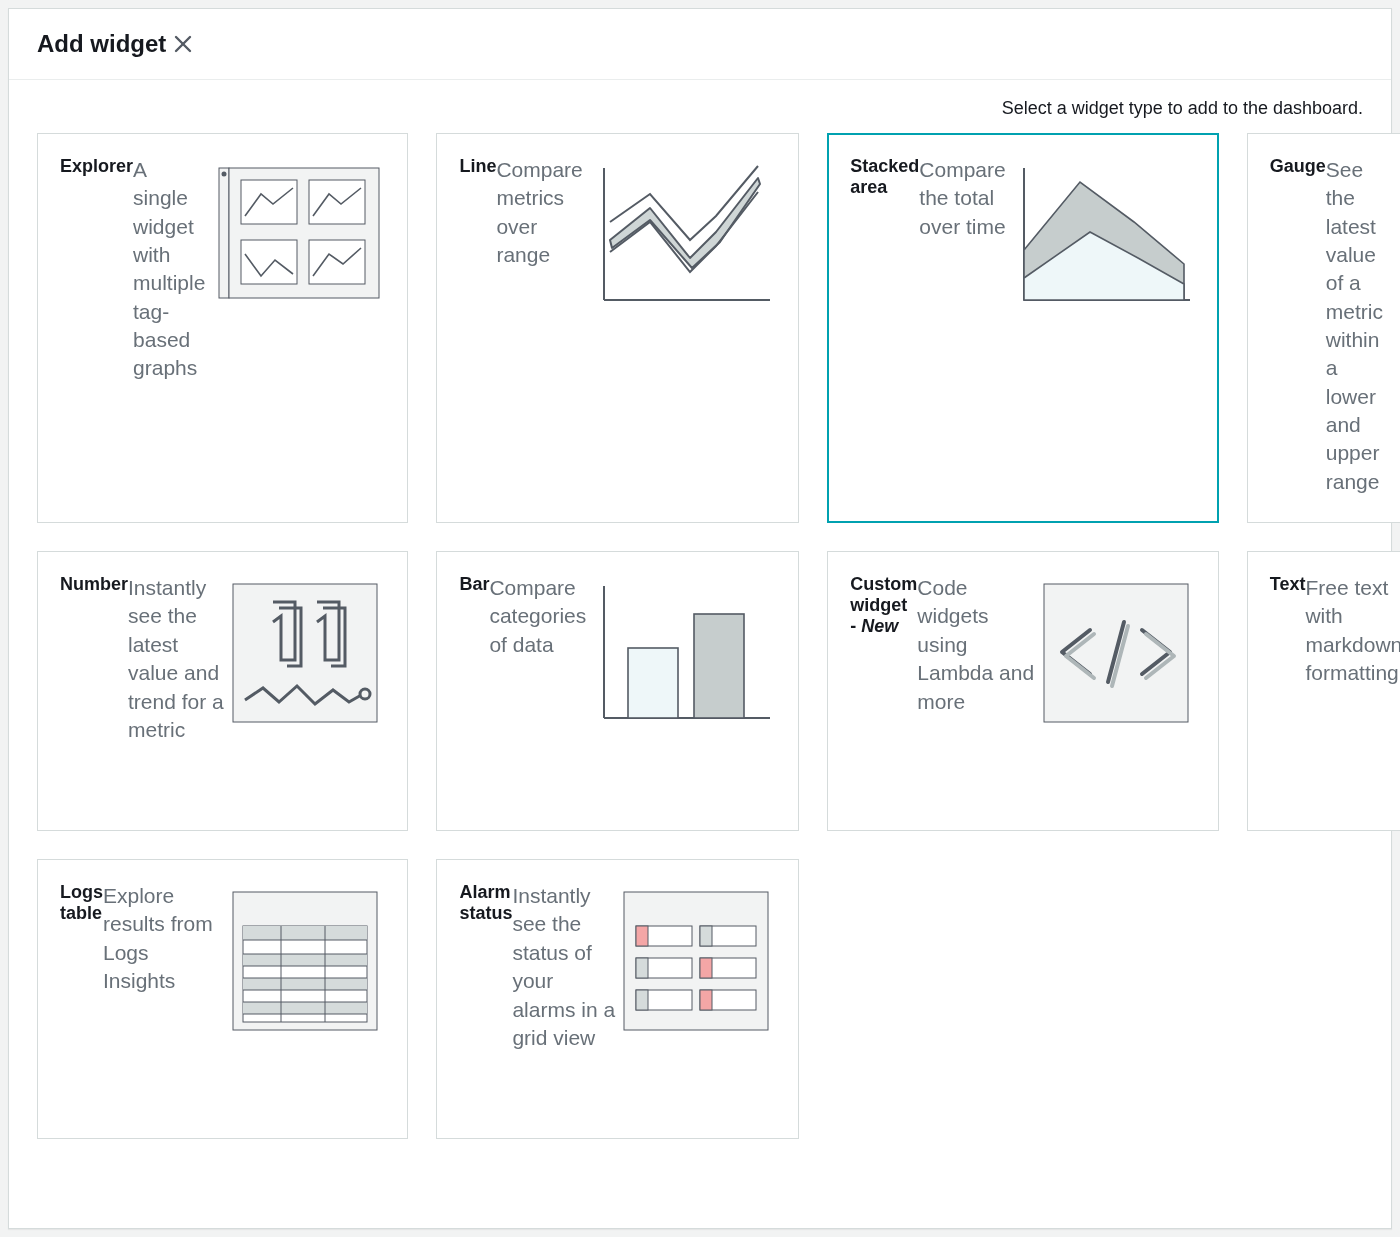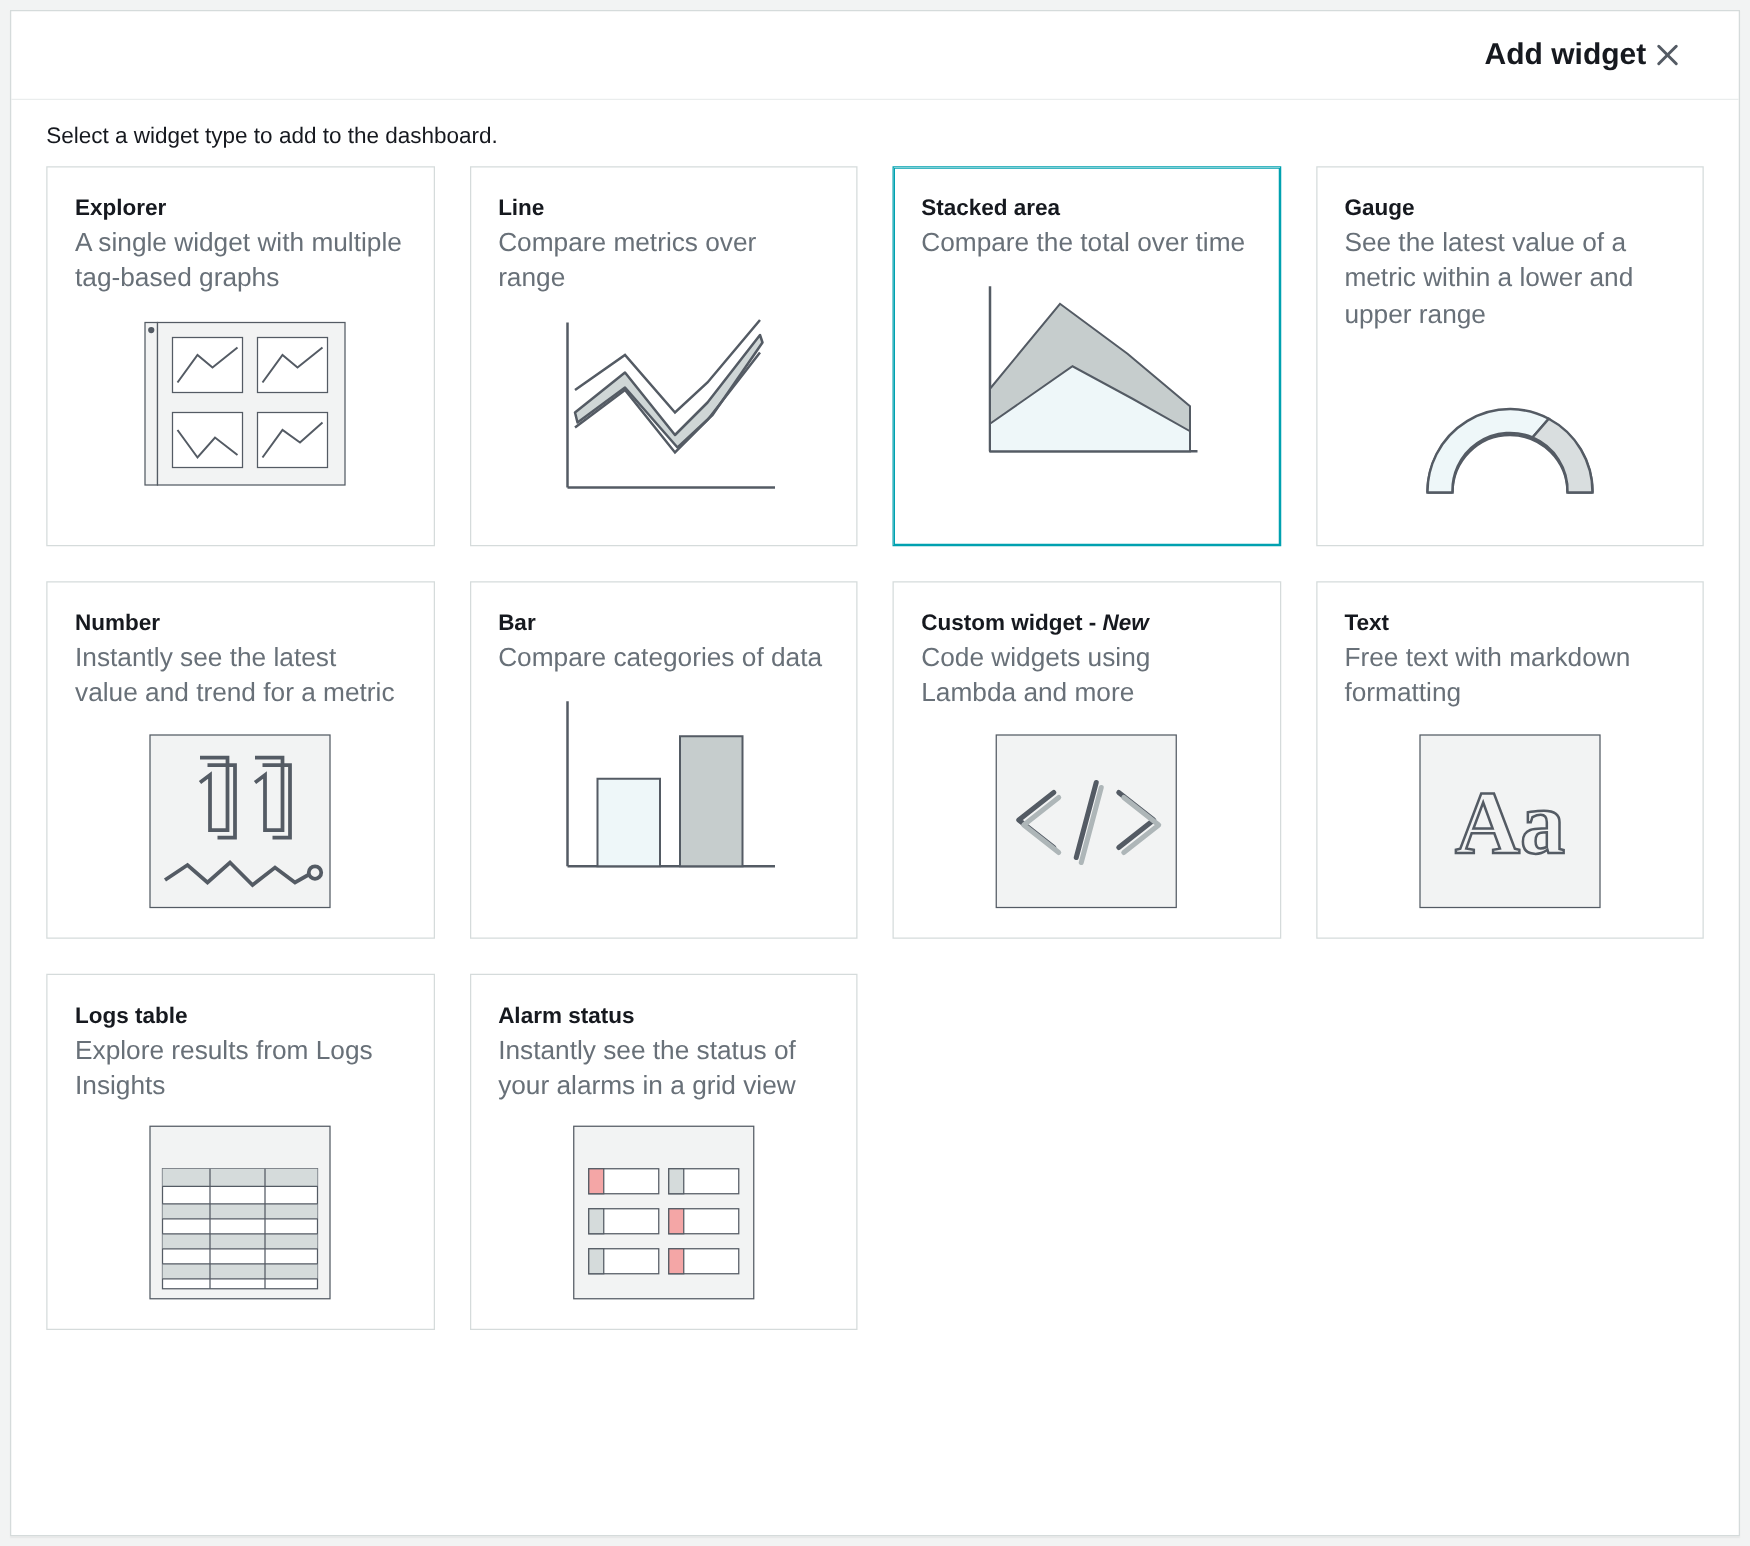--- a/index.html
+++ b/index.html
@@ -12,21 +12,21 @@
   }
   .modal {
     background: #ffffff;
     border: 1px solid #d5dbdb;
     box-shadow: 0 1px 1px rgba(0,0,0,0.05);
     width: 100%;
     min-height: 100%;
   }
   .modal-header {
     display: flex;
-    justify-content: flex-end;
+    justify-content: flex-start;
     align-items: center;
     padding: 18px 40px 18px 28px;
     border-bottom: 1px solid #eaeded;
   }
   .modal-title {
     font-size: 24px;
     font-weight: 700;
     color: #16191f;
   }
   .close-btn {
@@ -37,33 +37,34 @@
     line-height: 0;
   }
   .close-btn svg { display:block; }
   .modal-body {
     padding: 18px 28px 28px 28px;
   }
   .subtitle {
     font-size: 18px;
     color: #16191f;
     margin-bottom: 14px;
+    text-align: right;
   }
   .grid {
     display: grid;
     grid-template-columns: repeat(4, 1fr);
     gap: 28px;
   }
   .card {
     border: 1px solid #d5dbdb;
     background: #ffffff;
     padding: 22px 22px 18px 22px;
     cursor: pointer;
     display: flex;
-    flex-direction: column;
+    flex-direction: row;
     min-height: 280px;
   }
   .card.selected {
     border-color: #00a1b0;
     box-shadow: 0 0 0 1px #00a1b0 inset;
   }
   .card-title {
     font-size: 18px;
     font-weight: 700;
     color: #16191f;

